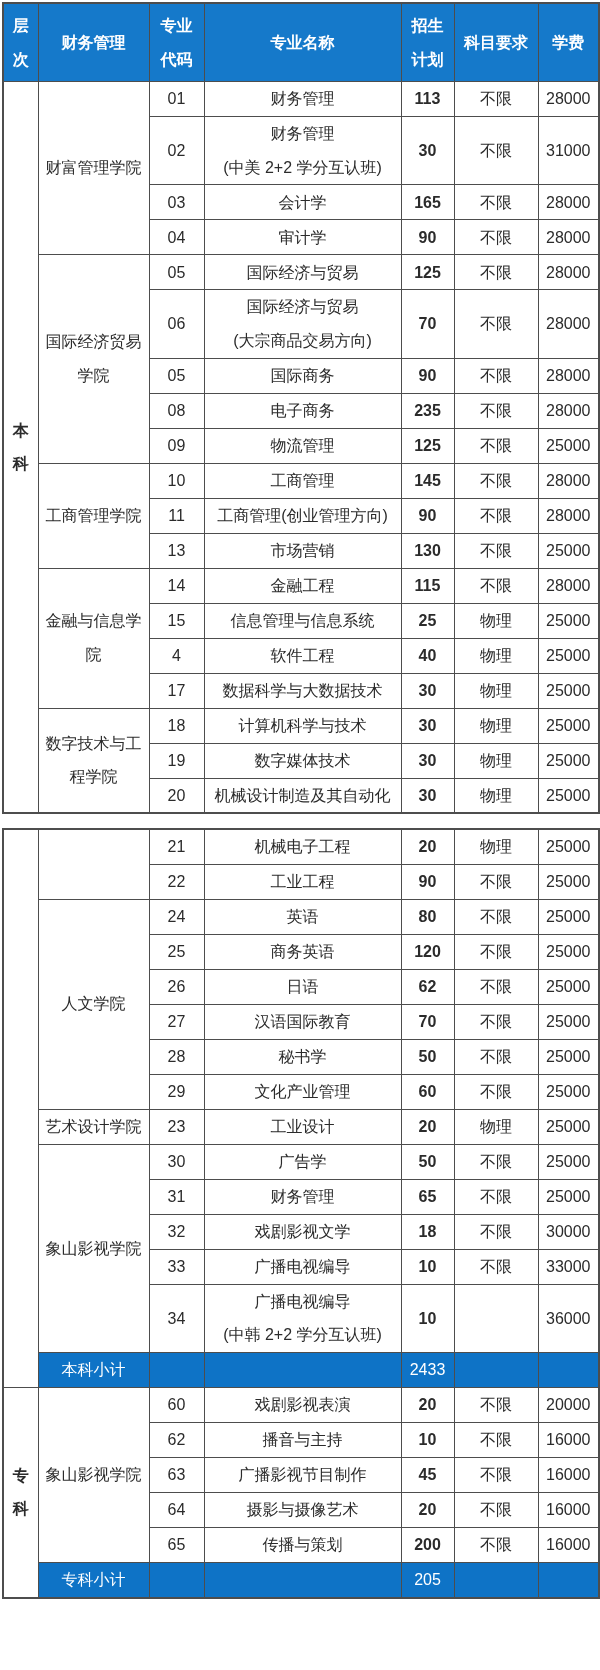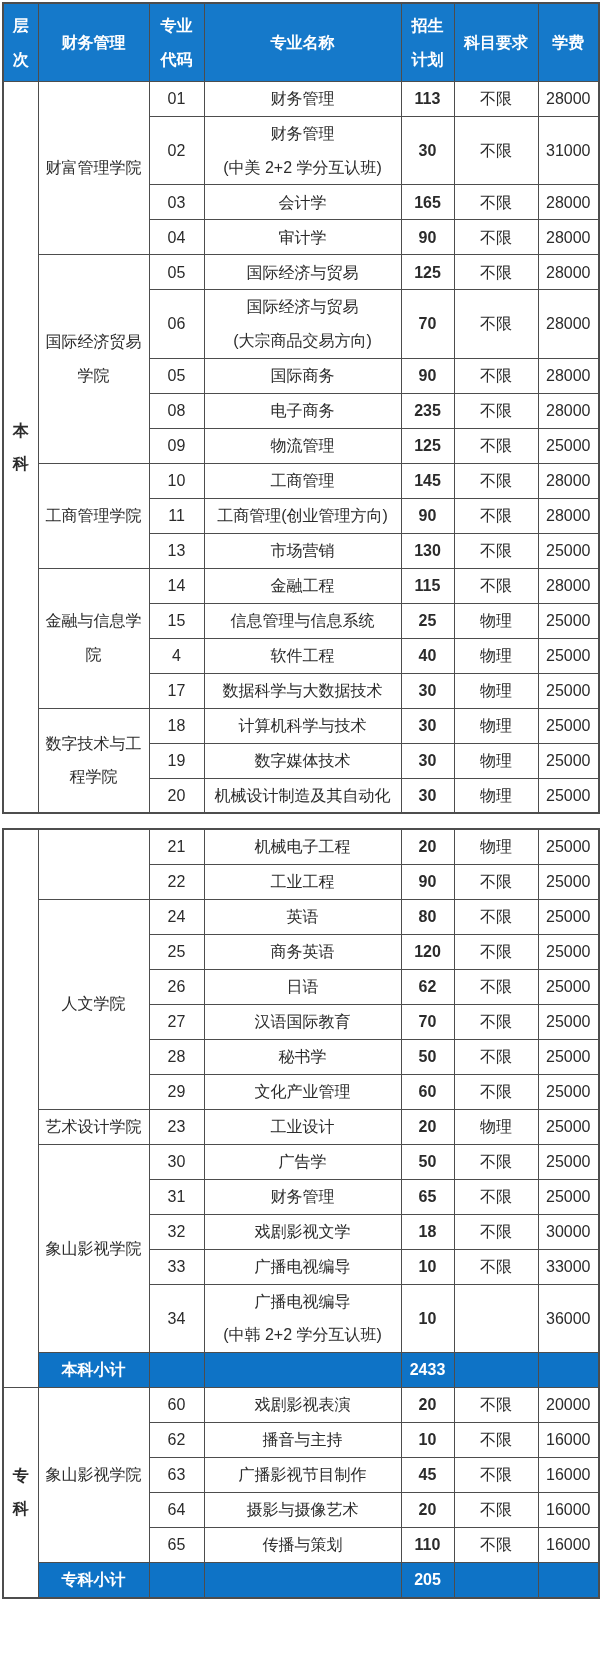--- a/index.html
+++ b/index.html
@@ -53,21 +53,21 @@
     color: var(--header-text);
     font-weight: bold;
     padding: 5px 2px;
   }
   td { height: 35px; }
   .level-cell { font-weight: bold; }
   .cell-plan { font-weight: bold; }
   tr.subtotal-row td {
     background: var(--subtotal-bg);
     color: var(--header-text);
-    font-weight: bold;
+    font-weight: normal;
   }
 </style>
 </head>
 <body>
 
 <div class="page">
   <div>
       <table class="grid">
         <colgroup>
           <col class="col-level">
@@ -387,21 +387,21 @@
           <tr>
             <td class="cell-code">64</td>
             <td class="cell-major">摄影与摄像艺术</td>
             <td class="cell-plan">20</td>
             <td class="cell-subject">不限</td>
             <td class="cell-tuition">16000</td>
           </tr>
           <tr>
             <td class="cell-code">65</td>
             <td class="cell-major">传播与策划</td>
-            <td class="cell-plan">110</td>
+            <td class="cell-plan">200</td>
             <td class="cell-subject">不限</td>
             <td class="cell-tuition">16000</td>
           </tr>
           <tr class="subtotal-row">
             <td>专科小计</td>
             <td></td>
             <td></td>
             <td class="cell-plan">205</td>
             <td></td>
             <td></td>

